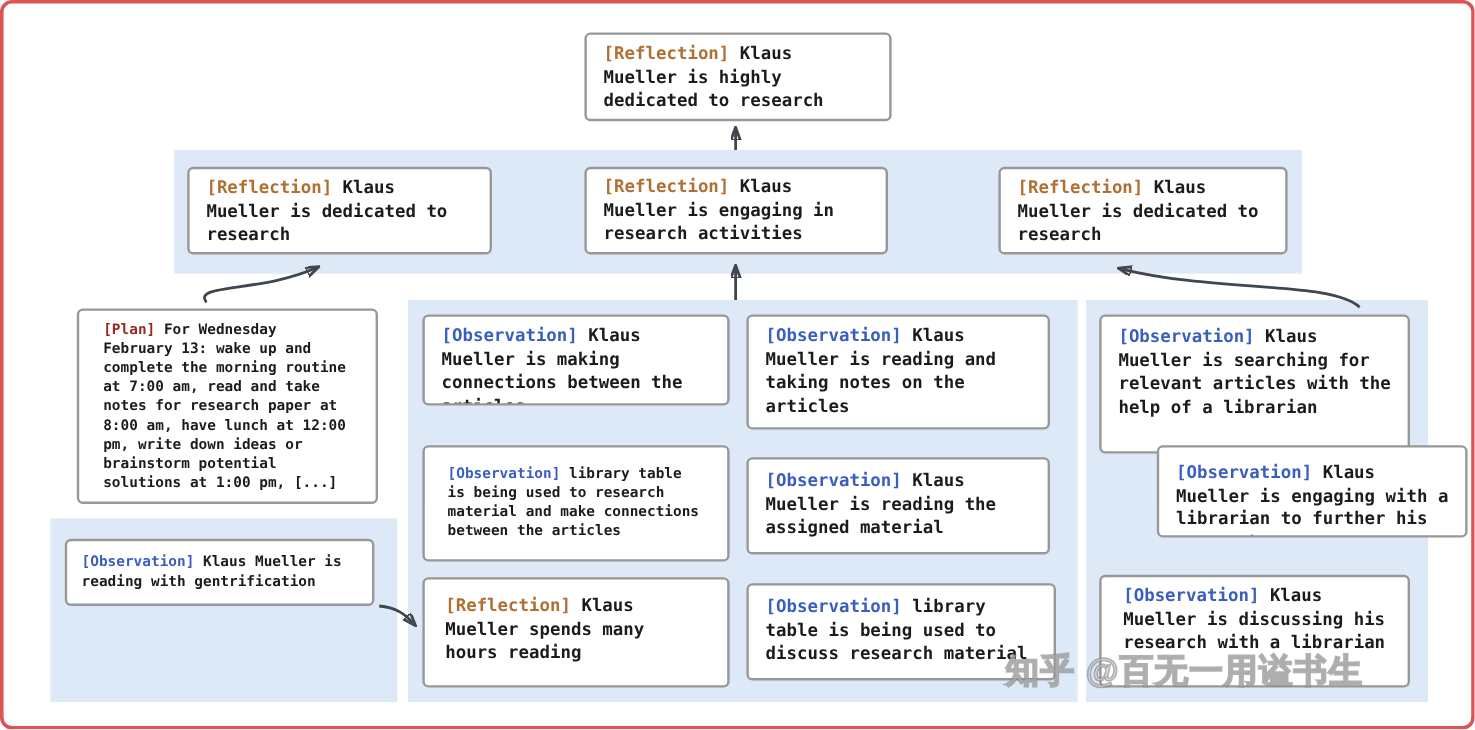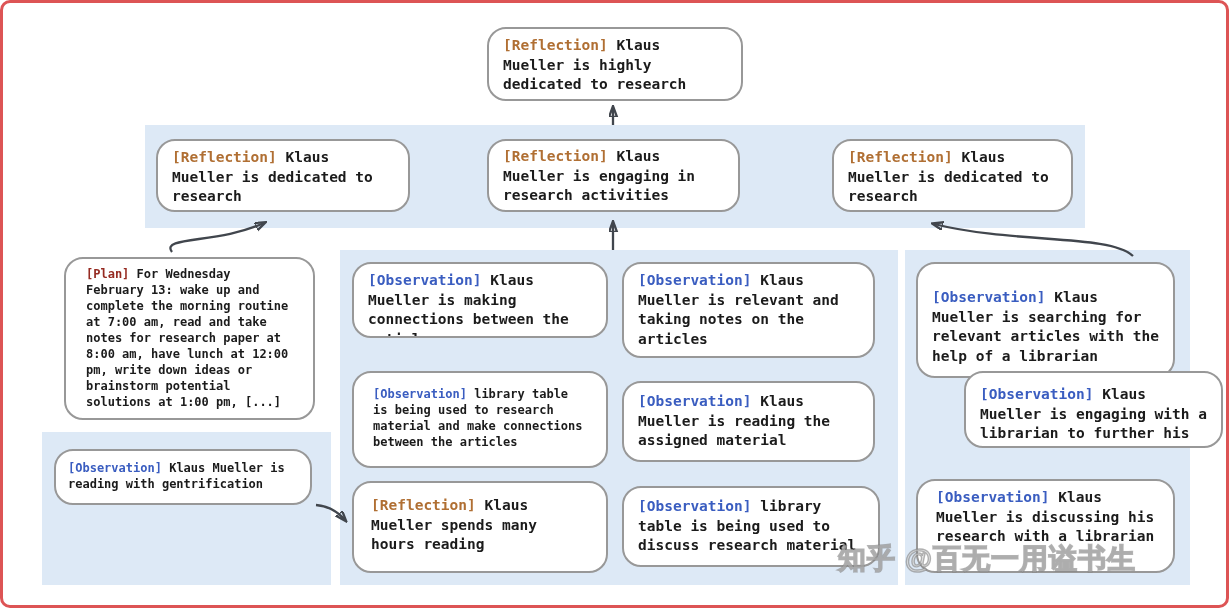--- a/index.html
+++ b/index.html
@@ -3,21 +3,21 @@
 <meta charset="utf-8">
 <style>
   html,body{margin:0;padding:0;background:#ffffff;}
   .canvas{position:relative;width:1229px;height:608px;background:#fff;overflow:hidden;
           font-family:"DejaVu Sans Mono","Liberation Mono",monospace;}
   .frame{position:absolute;inset:0;border:3px solid var(--frame);border-radius:10px;
          box-sizing:border-box;z-index:40;pointer-events:none;}
   .band{position:absolute;background:var(--band);z-index:1;}
   .arrows{position:absolute;left:0;top:0;z-index:5;}
   .arrows path{stroke:var(--arrow);stroke-width:2.3;fill:none;}
-  .node{position:absolute;background:#fff;border:2.5px solid var(--border);border-radius:19px;
+  .node{position:absolute;background:#fff;border:2.5px solid var(--border);border-radius:5px;
         box-sizing:border-box;font-weight:bold;color:var(--text);z-index:10;overflow:hidden;}
   .big{font-size:14.5px;line-height:19.6px;}
   .small{font-size:12px;line-height:16px;}
   .tag-reflection{color:var(--reflection);}
   .tag-plan{color:var(--plan);}
   .tag-observation{color:var(--observation);}
   .watermark{position:absolute;left:838px;top:540px;z-index:50;white-space:nowrap;
              font-family:"Liberation Sans","DejaVu Sans",sans-serif;font-weight:bold;
              font-size:28px;letter-spacing:1px;color:rgba(255,255,255,0.55);
              -webkit-text-stroke:1.4px rgba(125,125,125,0.55);
@@ -82,32 +82,32 @@
     <span class="tag-observation">[Observation]</span>
     <span>library table is being used to research material and make connections between the articles</span>
   </div>
   <div class="node big" style="left:352px;top:481px;width:256px;height:92px;padding:13px 17px">
     <span class="tag-reflection">[Reflection]</span>
     <span>Klaus Mueller spends many hours reading</span>
   </div>
 
   <div class="node big" style="left:622px;top:262px;width:253px;height:96px;padding:7px 14px">
     <span class="tag-observation">[Observation]</span>
-    <span>Klaus Mueller is relevant and taking notes on the articles</span>
+    <span>Klaus Mueller is reading and taking notes on the articles</span>
   </div>
   <div class="node big" style="left:622px;top:381px;width:253px;height:81px;padding:9px 14px">
     <span class="tag-observation">[Observation]</span>
     <span>Klaus Mueller is reading the assigned material</span>
   </div>
   <div class="node big" style="left:622px;top:486px;width:258px;height:81px;padding:9px 14px">
     <span class="tag-observation">[Observation]</span>
     <span>library table is being used to discuss research material</span>
   </div>
 
-  <div class="node big" style="left:916px;top:262px;width:259px;height:116px;padding:24px 14px">
+  <div class="node big" style="left:916px;top:262px;width:259px;height:116px;padding:8px 14px">
     <span class="tag-observation">[Observation]</span>
     <span>Klaus Mueller is searching for relevant articles with the help of a librarian</span>
   </div>
   <div class="node big" style="left:964px;top:371px;width:259px;height:77px;padding:12px 14px">
     <span class="tag-observation">[Observation]</span>
     <span>Klaus Mueller is engaging with a librarian to further his research</span>
   </div>
   <div class="node big" style="left:916px;top:479px;width:259px;height:94px;padding:7px 18px">
     <span class="tag-observation">[Observation]</span>
     <span>Klaus Mueller is discussing his research with a librarian</span>

